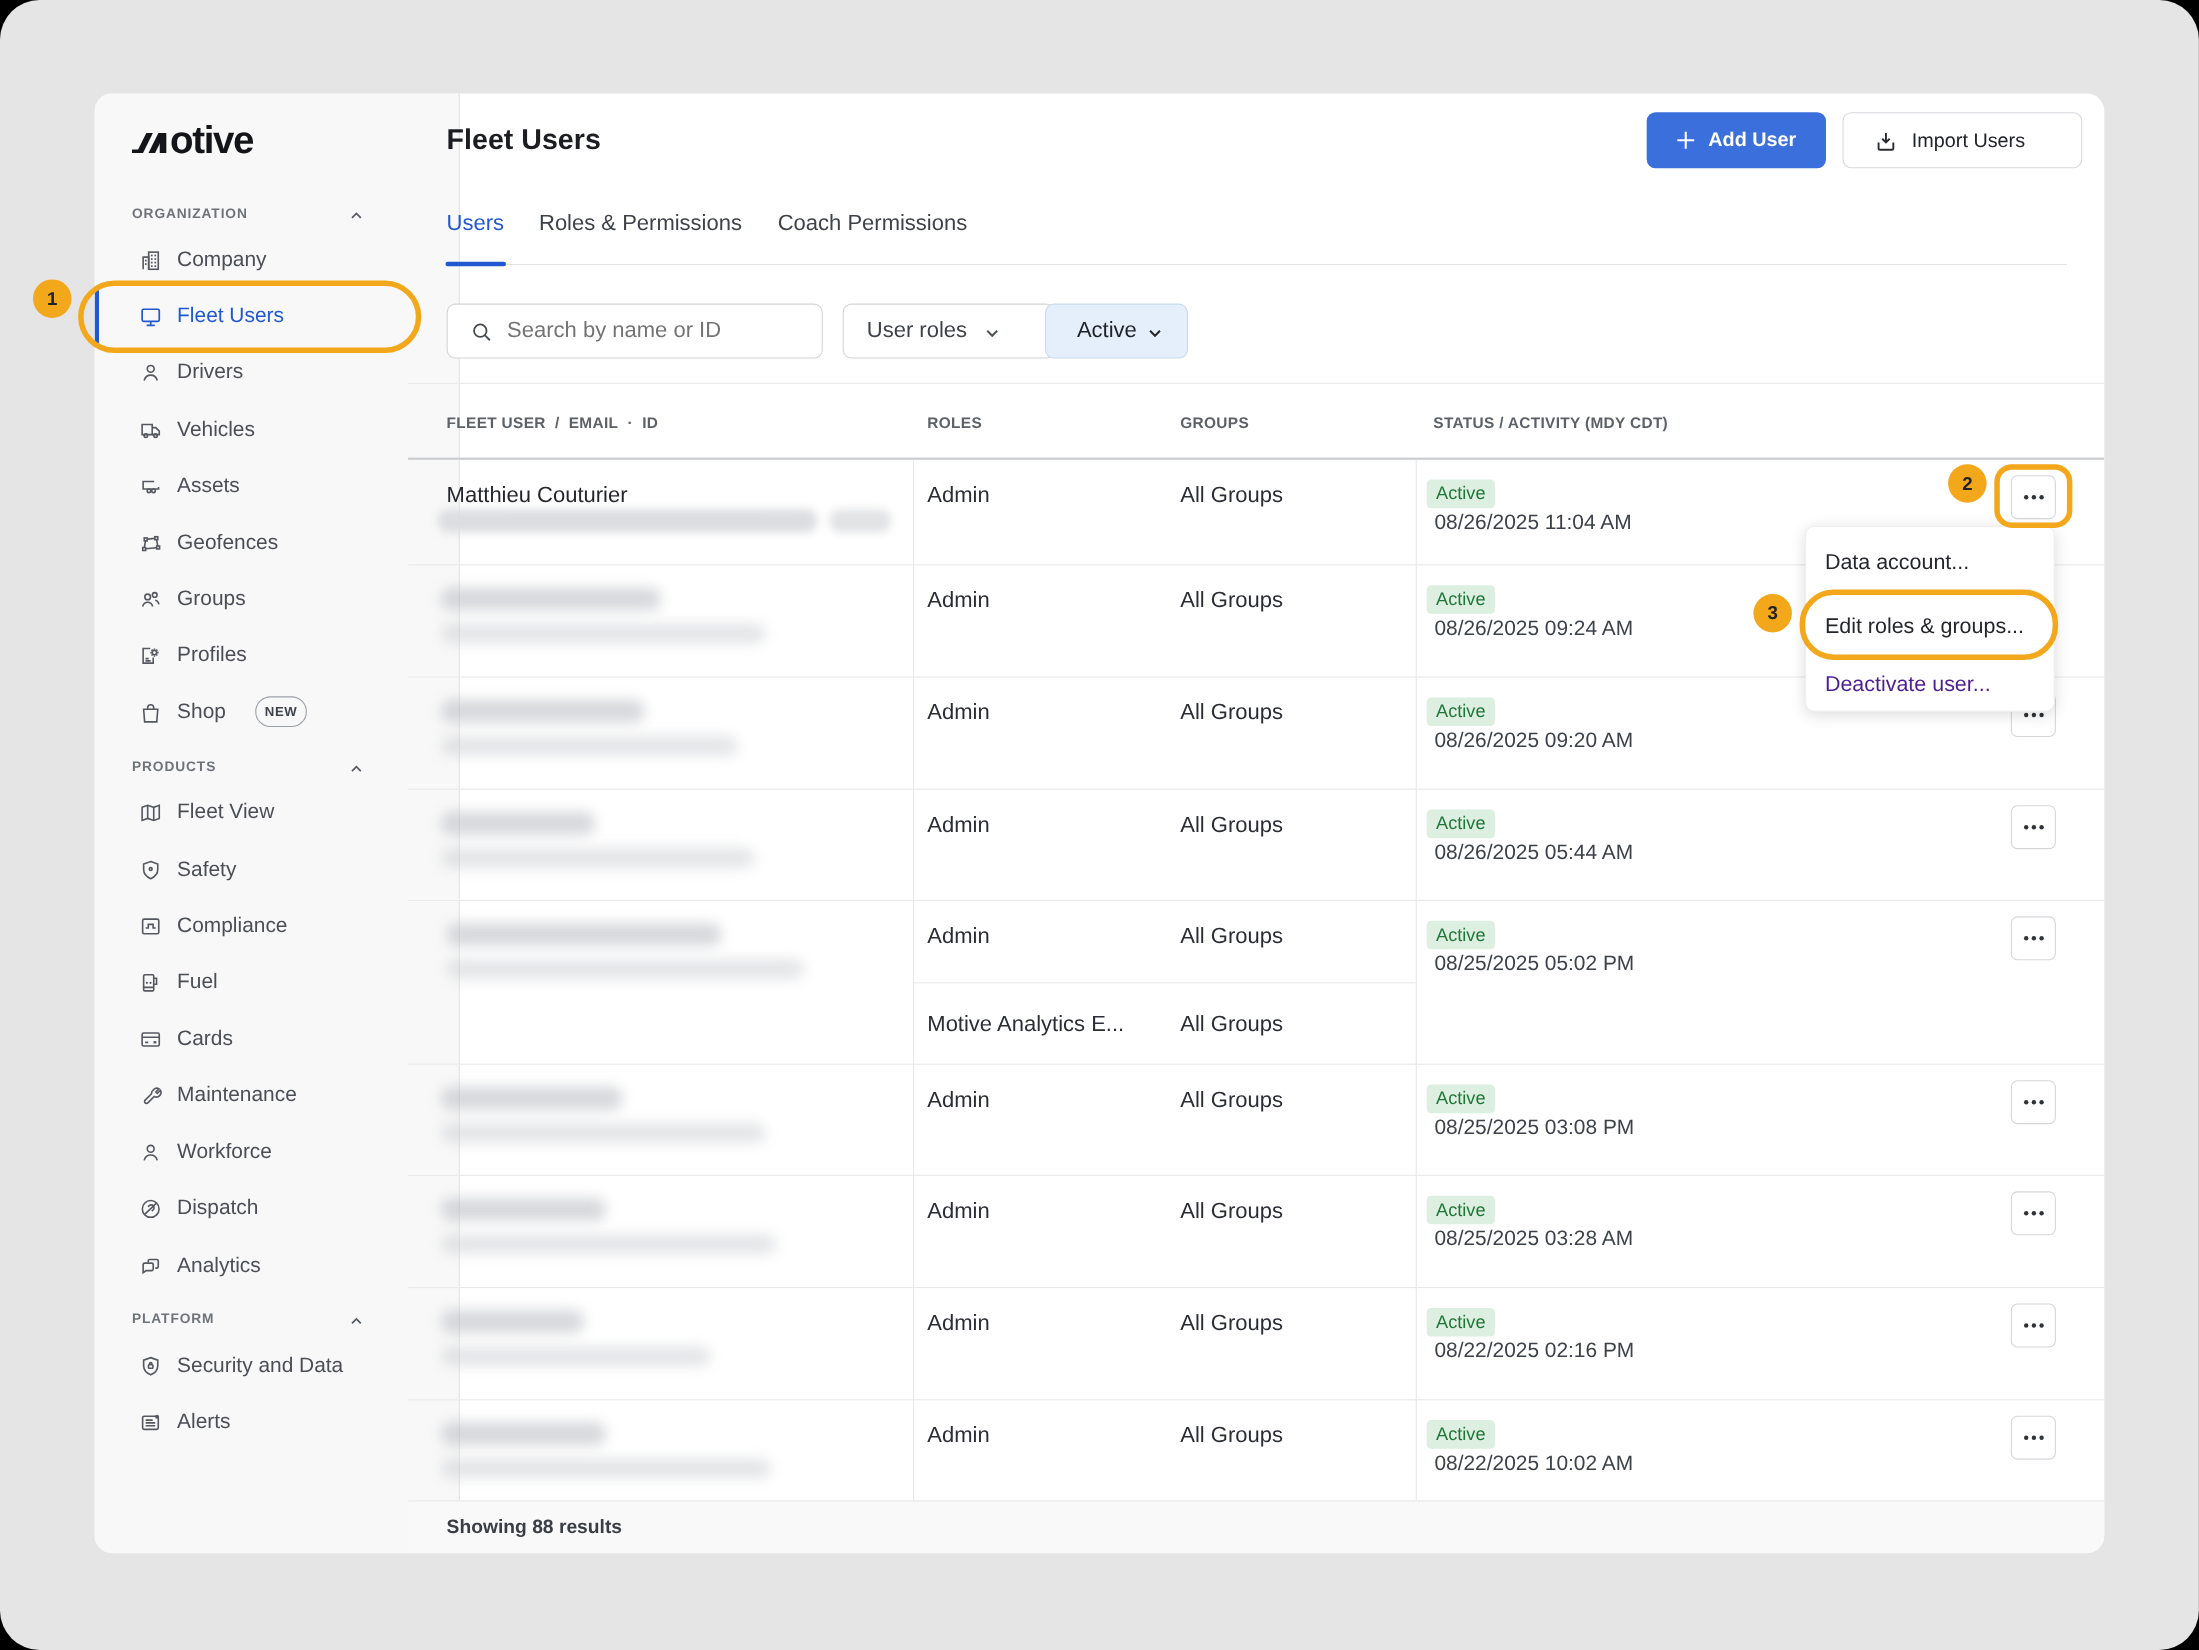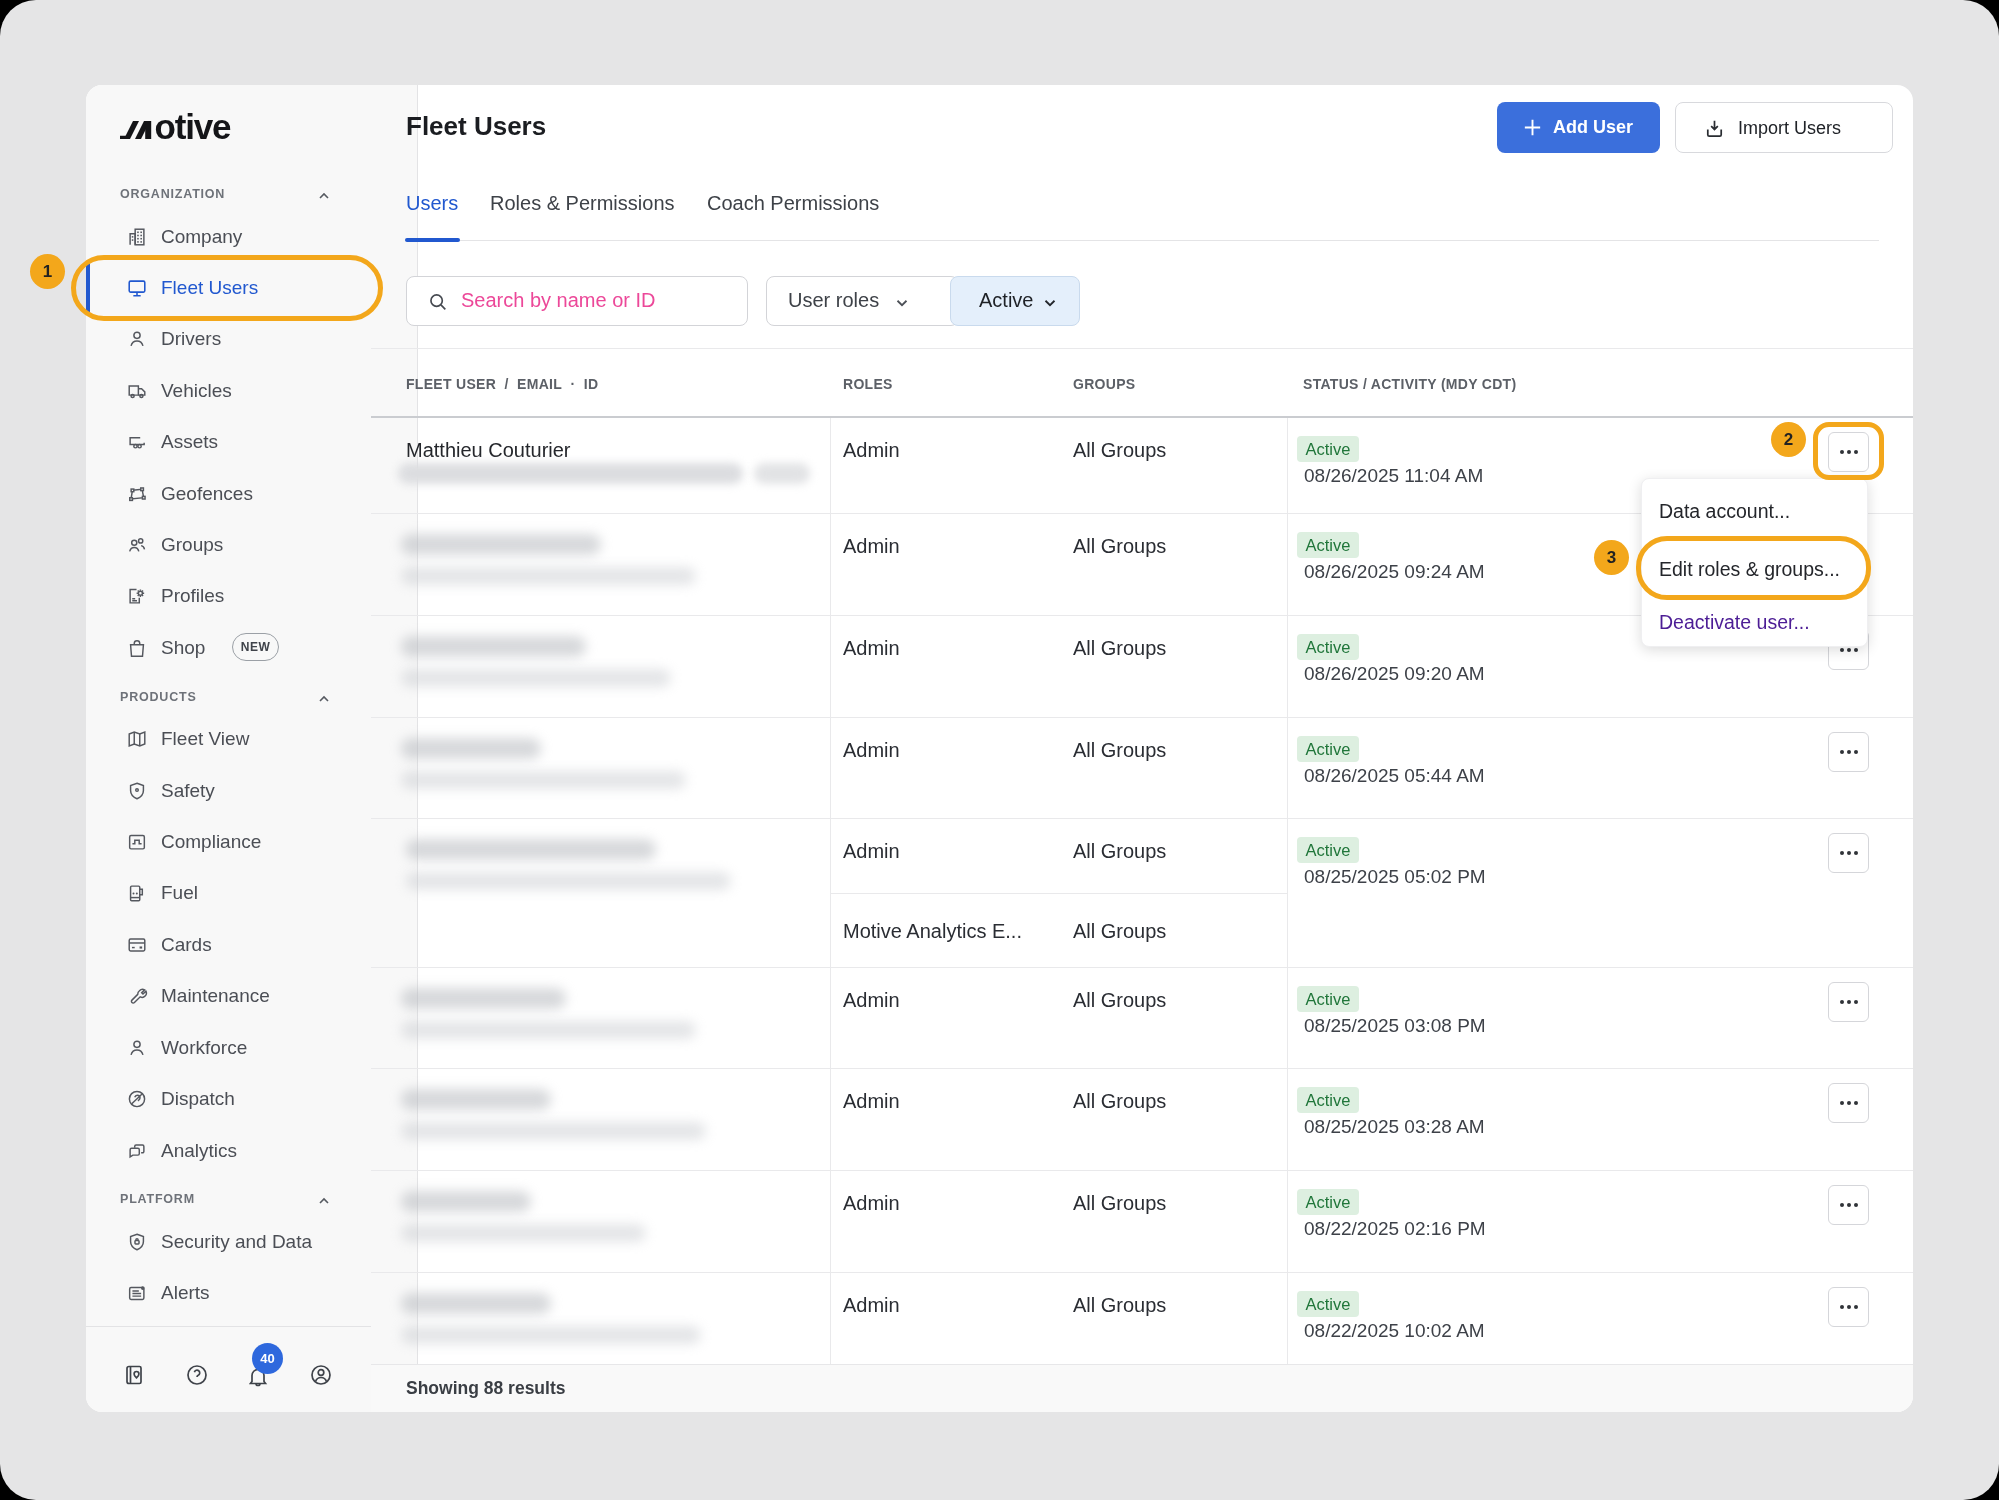--- a/index.html
+++ b/index.html
@@ -28,21 +28,21 @@
   .btn-add .t { position:absolute; left:56px; top:15px; font-size:18px; font-weight:700; }
   .btn-imp { position:absolute; left:1589px; top:17px; width:218px; height:51px; background:#fff; border:1px solid #d8d9dd; border-radius:8px; }
   .btn-imp .t { position:absolute; left:62px; top:15px; font-size:18px; font-weight:400; color:#202328; }
   .tab { position:absolute; top:107px; font-size:20px; color:#3e4248; }
   .tab.on { color:#2158cf; }
   .tabline { position:absolute; left:319px; top:155px; width:1474px; height:1px; background:#e4e4e6; }
   .tabul { position:absolute; left:319px; top:153px; width:55px; height:4px; background:#2158cf; border-radius:2px; }
 
   
   .search { position:absolute; left:320px; top:191px; width:342px; height:50px; border:1px solid #d3d4d8; border-radius:8px; background:#fff; }
-  .search .ph { position:absolute; left:54px; top:12px; font-size:20px; color:#ec4899; }
+  .search .ph { position:absolute; left:54px; top:12px; font-size:20px; color:#737373; }
   .drop { position:absolute; top:191px; height:50px; border:1px solid #d3d4d8; border-radius:8px; background:#fff; }
   .drop .t { position:absolute; left:21px; top:12px; font-size:20px; color:#3e4248; }
   .chip { position:absolute; left:864px; top:191px; width:130px; height:50px; background:#e4effb; border:1px solid #c9daed; border-radius:8px; }
   .chip .t { position:absolute; left:28px; top:12px; font-size:20px; font-weight:500; color:#1e2126; }
 
   
   .hline { position:absolute; left:285px; width:1542px; height:1px; background:#e9e9eb; }
   .th { position:absolute; top:291px; font-size:14px; font-weight:700; color:#5c6067; letter-spacing:.3px; }
   .vline { position:absolute; width:1px; background:#e9e9eb; }
   .name { position:absolute; left:320px; font-size:20px; color:#24262b; }
@@ -253,42 +253,20 @@
         <div class="lb">Security and Data</div>
       </div>
       <div class="sitem" style="top:1188px">
         <svg class="ic" viewBox="0 0 24 24" fill="none" stroke="#55585f" stroke-width="1.6">
             <rect x="4" y="6" width="15.5" height="13" rx="1.5"></rect>
             <path d="M7 9.8 H14 M7 12.6 H16.5 M7 15.4 H16.5"></path>
             <circle cx="18.3" cy="6.6" r="2" fill="#55585f" stroke="none"></circle>
           </svg>
         <div class="lb">Alerts</div>
       </div>
-      <div class="botbar">
-        <svg class="botic" style="left:36px" viewBox="0 0 24 24" fill="none" stroke="#3f434a" stroke-width="1.7">
-            <path d="M7 3.5 H17.5 a1.5 1.5 0 0 1 1.5 1.5 V19 a1.5 1.5 0 0 1 -1.5 1.5 H7 A2 2 0 0 1 5 18.5 V5.5 A2 2 0 0 1 7 3.5 Z"></path>
-            <path d="M8.5 3.5 V20.5"></path>
-            <path d="M14.5 8.5 a2.4 2.4 0 0 1 2.4 2.4 c0 1.8 -2.4 4 -2.4 4 s-2.4 -2.2 -2.4 -4 a2.4 2.4 0 0 1 2.4 -2.4 Z"></path>
-          </svg>
-        <svg class="botic" style="left:99px" viewBox="0 0 24 24" fill="none" stroke="#3f434a" stroke-width="1.7">
-            <circle cx="12" cy="12" r="9"></circle>
-            <path d="M9.4 9.3 a2.7 2.7 0 1 1 3.8 3 c-0.8 0.4 -1.2 0.9 -1.2 1.8"></path>
-            <path d="M12 17.2 h0.01" stroke-width="2.3"></path>
-          </svg>
-        <svg class="botic" style="left:160px;top:38px" viewBox="0 0 24 24" fill="none" stroke="#3f434a" stroke-width="1.7">
-            <path d="M6 16.5 V10.5 a6 6 0 0 1 12 0 V16.5 L19.5 18.5 H4.5 Z"></path>
-            <path d="M10 18.5 a2 2 0 0 0 4 0"></path>
-          </svg>
-        <svg class="botic" style="left:223px" viewBox="0 0 24 24" fill="none" stroke="#3f434a" stroke-width="1.7">
-            <circle cx="12" cy="12" r="9"></circle>
-            <circle cx="12" cy="9.5" r="2.8"></circle>
-            <path d="M6.5 18.5 C7.5 15.7 9.5 14.5 12 14.5 S16.5 15.7 17.5 18.5"></path>
-          </svg>
-        <div class="bellbadge">40</div>
-      </div>
     </div>
     <div class="main-area">
       <div class="title">Fleet Users</div>
       <div class="btn-add">
         <svg class="abs" style="left:24px;top:14px" width="23" height="23" viewBox="0 0 24 24" fill="none" stroke="#fff" stroke-width="2">
             <path d="M12 4 V20 M4 12 H20"></path>
           </svg>
         <div class="t">Add User</div>
       </div>
       <div class="btn-imp">

